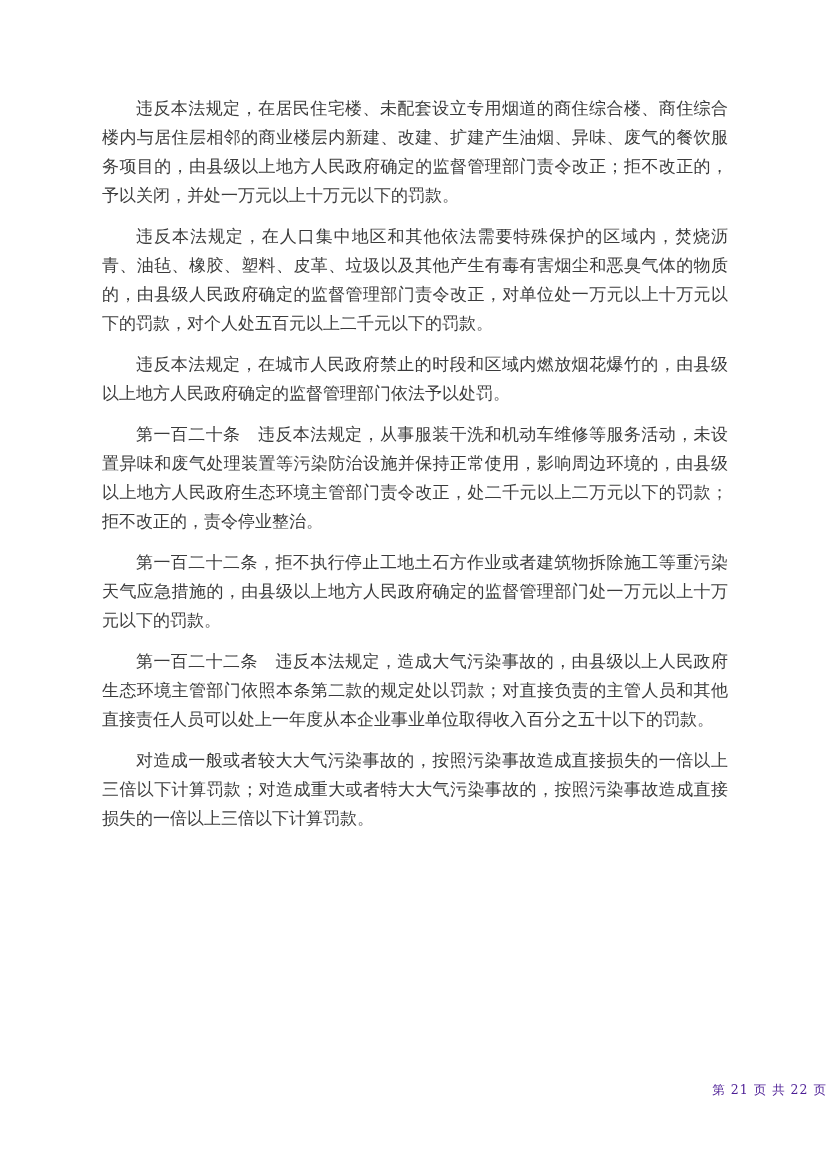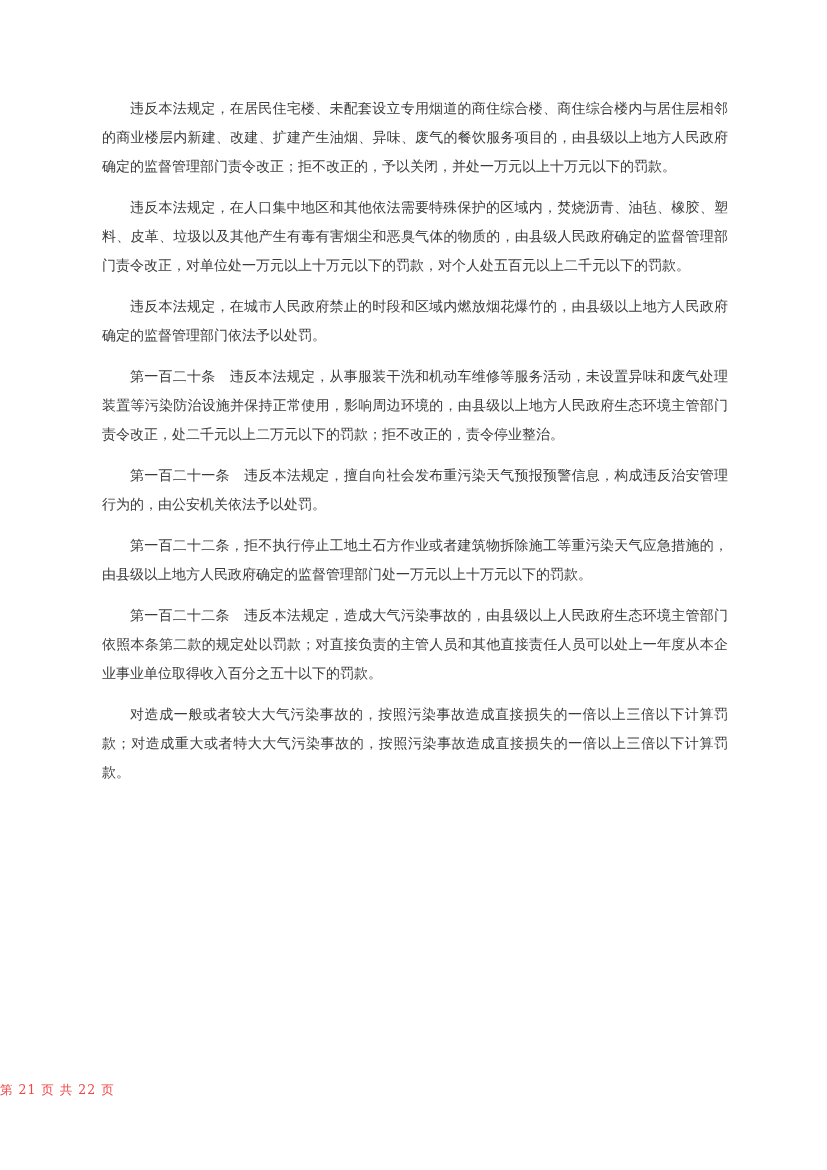--- a/index.html
+++ b/index.html
@@ -16,51 +16,50 @@
     font-family: "DejaVu Serif", "Liberation Serif", serif;
   }
   .doc-body {
     position: absolute;
     left: 102px;
     top: 94px;
     width: 626px;
   }
   .doc-paragraph {
     margin: 0 0 12px 0;
-    font-size: 14px;
+    font-size: 17px;
     line-height: 29px;
     color: #3b3b3b;
     text-align: justify;
     text-justify: inter-ideograph;
     text-indent: 2em;
     word-break: break-all;
   }
   .page-footer {
     position: absolute;
     left: 0;
     top: 1082px;
     width: 100%;
-    text-align: left;
+    text-align: right;
     font-size: 12.5px;
     line-height: 16px;
-    color: #ef4444;
+    color: #4c1d95;
     letter-spacing: 1px;
   }
 </style>
 </head>
 <body>
 
 <div class="page">
 
   <div class="doc-body">
     <p class="doc-paragraph">违反本法规定，在居民住宅楼、未配套设立专用烟道的商住综合楼、商住综合楼内与居住层相邻的商业楼层内新建、改建、扩建产生油烟、异味、废气的餐饮服务项目的，由县级以上地方人民政府确定的监督管理部门责令改正；拒不改正的，予以关闭，并处一万元以上十万元以下的罚款。</p>
     <p class="doc-paragraph">违反本法规定，在人口集中地区和其他依法需要特殊保护的区域内，焚烧沥青、油毡、橡胶、塑料、皮革、垃圾以及其他产生有毒有害烟尘和恶臭气体的物质的，由县级人民政府确定的监督管理部门责令改正，对单位处一万元以上十万元以下的罚款，对个人处五百元以上二千元以下的罚款。</p>
     <p class="doc-paragraph">违反本法规定，在城市人民政府禁止的时段和区域内燃放烟花爆竹的，由县级以上地方人民政府确定的监督管理部门依法予以处罚。</p>
     <p class="doc-paragraph">第一百二十条　违反本法规定，从事服装干洗和机动车维修等服务活动，未设置异味和废气处理装置等污染防治设施并保持正常使用，影响周边环境的，由县级以上地方人民政府生态环境主管部门责令改正，处二千元以上二万元以下的罚款；拒不改正的，责令停业整治。</p>
-    <p class="doc-paragraph">第一百二十一条　违反本法规定，擅自向社会发布重污染天气预报预警信息，构成违反治安管理行为的，由公安机关依法予以处罚。</p>
     <p class="doc-paragraph">第一百二十二条，拒不执行停止工地土石方作业或者建筑物拆除施工等重污染天气应急措施的，由县级以上地方人民政府确定的监督管理部门处一万元以上十万元以下的罚款。</p>
     <p class="doc-paragraph">第一百二十二条　违反本法规定，造成大气污染事故的，由县级以上人民政府生态环境主管部门依照本条第二款的规定处以罚款；对直接负责的主管人员和其他直接责任人员可以处上一年度从本企业事业单位取得收入百分之五十以下的罚款。</p>
     <p class="doc-paragraph">对造成一般或者较大大气污染事故的，按照污染事故造成直接损失的一倍以上三倍以下计算罚款；对造成重大或者特大大气污染事故的，按照污染事故造成直接损失的一倍以上三倍以下计算罚款。</p>
   </div>
 
   <div class="page-footer">
     <span>第 21 页 共 22 页</span>
   </div>
 
 </div>

